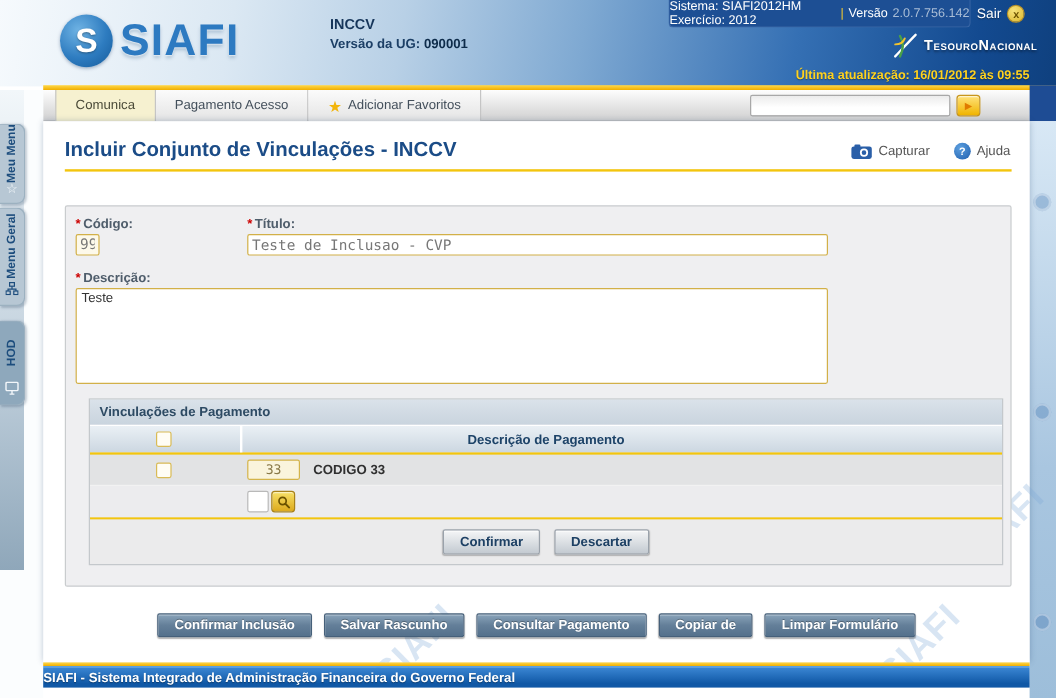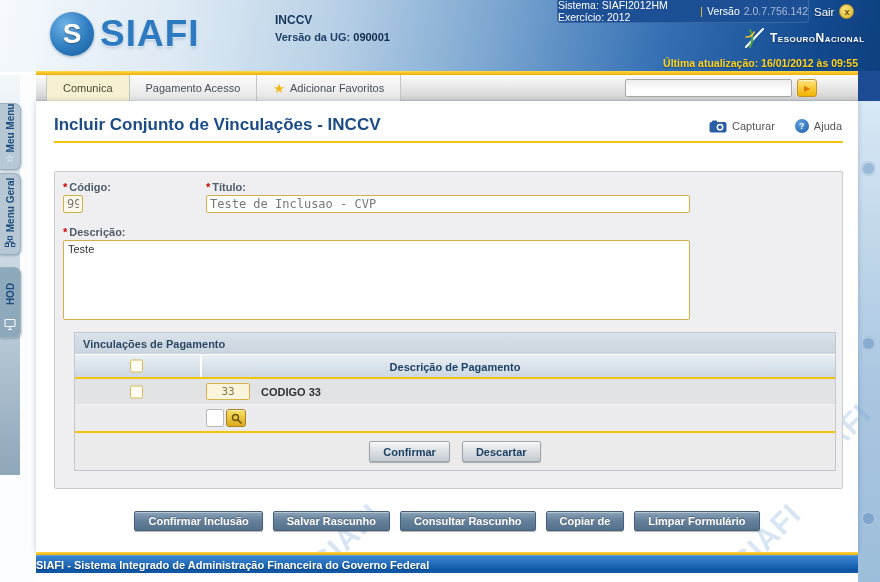--- a/index.html
+++ b/index.html
@@ -301,21 +301,21 @@
         <div class="vt-foot">
           <button class="gray-btn">Confirmar</button>
           <button class="gray-btn">Descartar</button>
         </div>
       </div>
     </div>
 
     <div class="actions">
       <button class="blue-btn">Confirmar Inclusão</button>
       <button class="blue-btn">Salvar Rascunho</button>
-      <button class="blue-btn">Consultar Rascunho</button>
+      <button class="blue-btn">Consultar Pagamento</button>
       <button class="blue-btn">Copiar de</button>
       <button class="blue-btn">Limpar Formulário</button>
     </div>
   </div>
 
   <div class="footer-line"></div>
   <div class="footer-bar">
     <span>SIAFI - Sistema Integrado de Administração Financeira do Governo Federal</span>
   </div>
 

